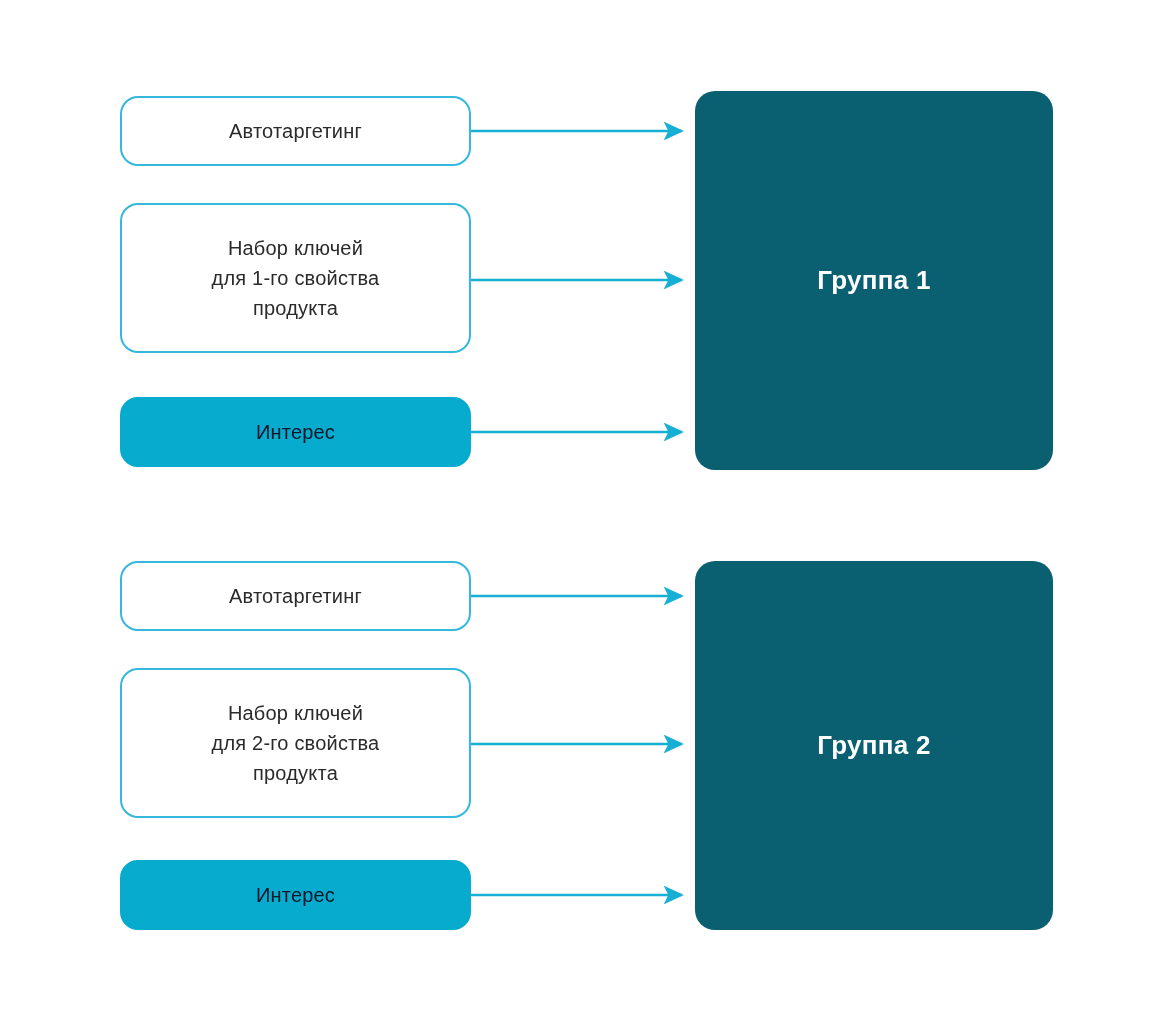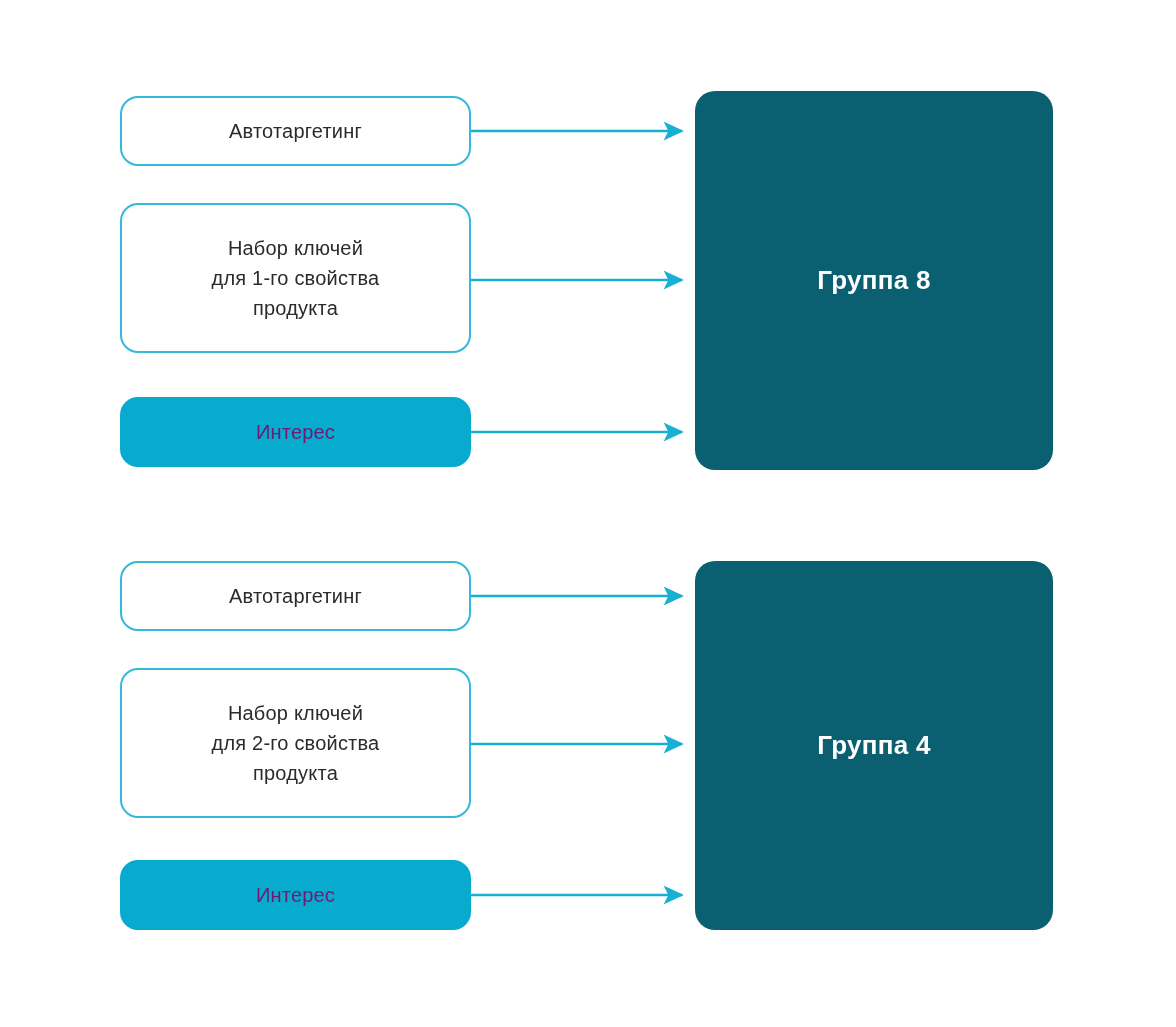--- a/index.html
+++ b/index.html
@@ -31,21 +31,21 @@
     border-radius: 18px;
   }
   .node-outline {
     background: #ffffff;
     border: 2px solid #36B7DC;
     color: #2B2B2B;
   }
   .node-filled {
     background: #06ABCE;
     border: 2px solid #06ABCE;
-    color: #701a75;
+    color: #0f172a;
   }
   .node-label {
     font-size: 20px;
     line-height: 30px;
     font-weight: 400;
     letter-spacing: 0.2px;
     white-space: pre-line;
     padding: 0 14px;
   }
 
@@ -103,42 +103,42 @@
       <span class="node-label">Набор ключей
 для 1-го свойства
 продукта</span>
     </div>
 
     <div class="node node-filled n-interest">
       <span class="node-label">Интерес</span>
     </div>
 
     <div class="group g-1">
-      <span class="group-label">Группа 8</span>
+      <span class="group-label">Группа 1</span>
     </div>
   </div>
 
   <div class="section s2">
 
     <div class="node node-outline n-auto">
       <span class="node-label">Автотаргетинг</span>
     </div>
 
     <div class="node node-outline n-keys">
       <span class="node-label">Набор ключей
 для 2-го свойства
 продукта</span>
     </div>
 
     <div class="node node-filled n-interest">
       <span class="node-label">Интерес</span>
     </div>
 
     <div class="group g-2">
-      <span class="group-label">Группа 4</span>
+      <span class="group-label">Группа 2</span>
     </div>
   </div>
 
   <svg class="arrow-layer" viewBox="0 0 1176 1027">
     <defs>
       <marker id="ah" markerWidth="9" markerHeight="9" refX="7.6" refY="4.5" orient="auto" markerUnits="strokeWidth">
         <path d="M0,0.6 L8.4,4.5 L0,8.4 L1.9,4.5 Z" fill="#18AFD4"></path>
       </marker>
     </defs>
 

